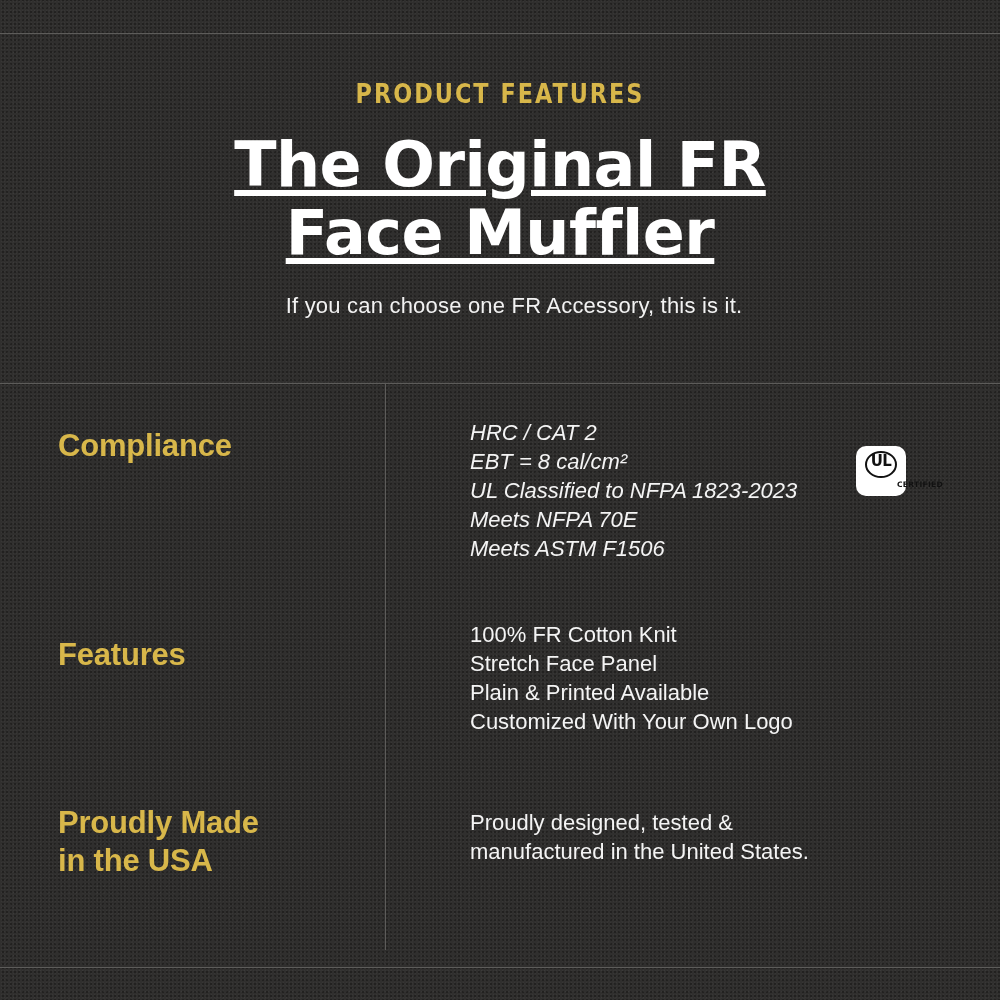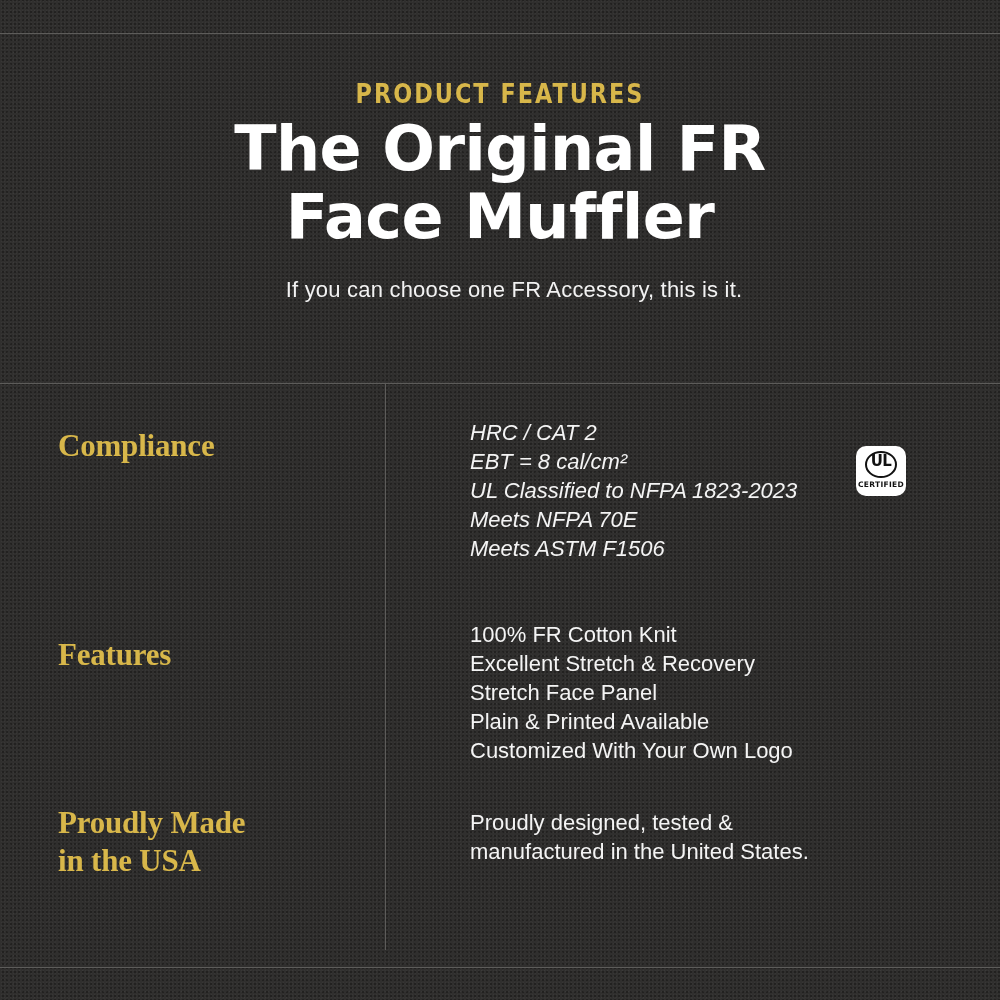--- a/index.html
+++ b/index.html
@@ -51,27 +51,28 @@
     margin-top: 45px;
     color: #d8b74a;
     font-family: "DejaVu Sans", sans-serif;
     font-weight: bold;
     font-size: 27px;
     letter-spacing: 2.2px;
     font-stretch: condensed;
     transform: scaleX(0.92);
   }
   .title {
-    margin-top: 6px;
+    margin-top: 22px;
     color: #ffffff;
     font-family: "DejaVu Sans", sans-serif;
     font-weight: bold;
     font-size: 62px;
     line-height: 68px;
     letter-spacing: -0.5px;
+    text-decoration: underline;
   }
   .subtitle {
     margin-top: 26px;
     color: #f2f2f2;
     font-size: 22px;
     font-weight: 400;
     letter-spacing: 0.2px;
     padding-left: 28px;
   }
 
@@ -86,21 +87,21 @@
   .row {
     position: absolute;
     left: 0;
     width: 1000px;
   }
   .row-label {
     position: absolute;
     left: 58px;
     width: 310px;
     color: #d8b74a;
-    font-family: Liberation Serif, serif;
+    font-family: Liberation Sans, sans-serif;
     font-weight: bold;
     font-size: 31px;
     line-height: 38px;
     letter-spacing: -0.2px;
   }
   .row-content {
     position: absolute;
     left: 470px;
     width: 470px;
     color: #f4f4f4;
@@ -160,20 +161,21 @@
   .ul-sub {
     position: absolute;
     left: 0;
     top: 34px;
     width: 50px;
     color: #111111;
     font-family: "DejaVu Sans", sans-serif;
     font-weight: bold;
     font-size: 7.5px;
     letter-spacing: 0.3px;
+    padding-left: 39px;
   }
 </style>
 </head>
 <body>
 
 <div class="page">
 
   <div class="rule rule-top"></div>
   <div class="rule rule-mid"></div>
   <div class="rule rule-bottom"></div>
@@ -198,21 +200,20 @@
         <div class="line">UL Classified to NFPA 1823-2023</div>
         <div class="line">Meets NFPA 70E</div>
         <div class="line">Meets ASTM F1506</div>
       </div>
     </div>
 
     <div class="row" id="row-features">
       <div class="row-label">Features</div>
       <div class="row-content">
         <div class="line">100% FR Cotton Knit</div>
-        <div class="line">Excellent Stretch &amp; Recovery</div>
         <div class="line">Stretch Face Panel</div>
         <div class="line">Plain &amp; Printed Available</div>
         <div class="line">Customized With Your Own Logo</div>
       </div>
     </div>
 
     <div class="row" id="row-made-usa">
       <div class="row-label">
         <div>Proudly Made</div>
         <div>in the USA</div>

